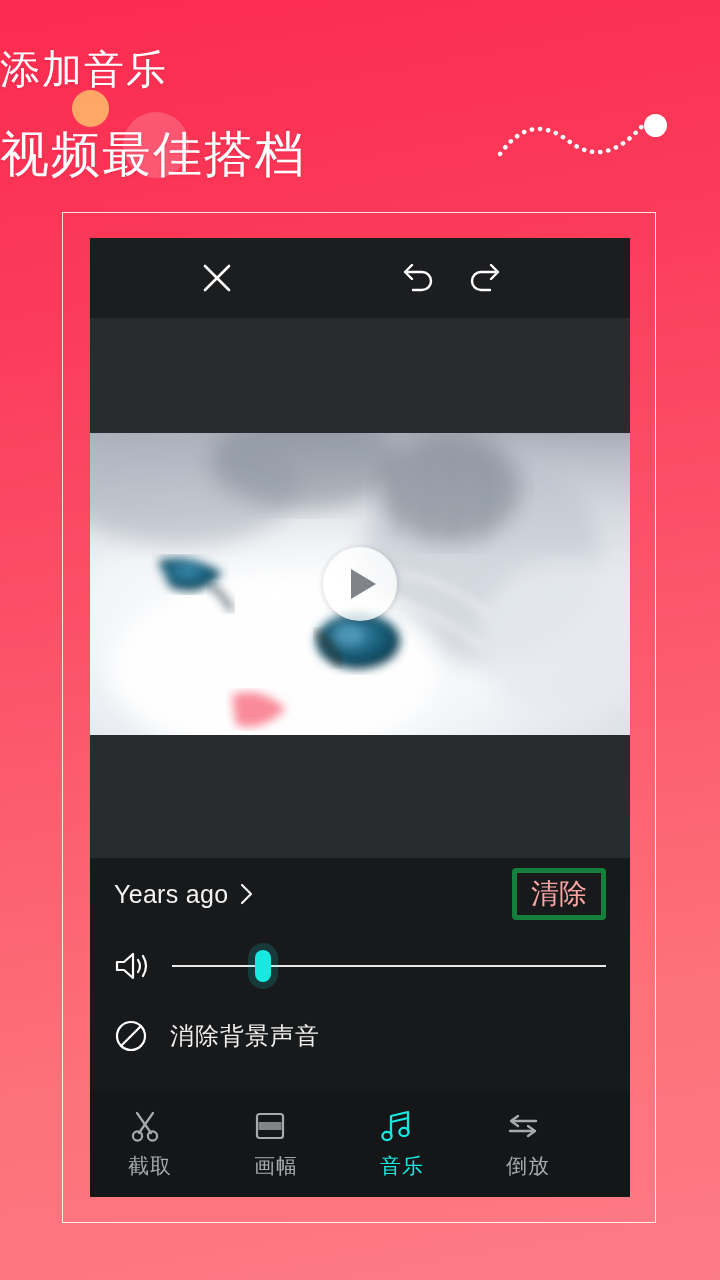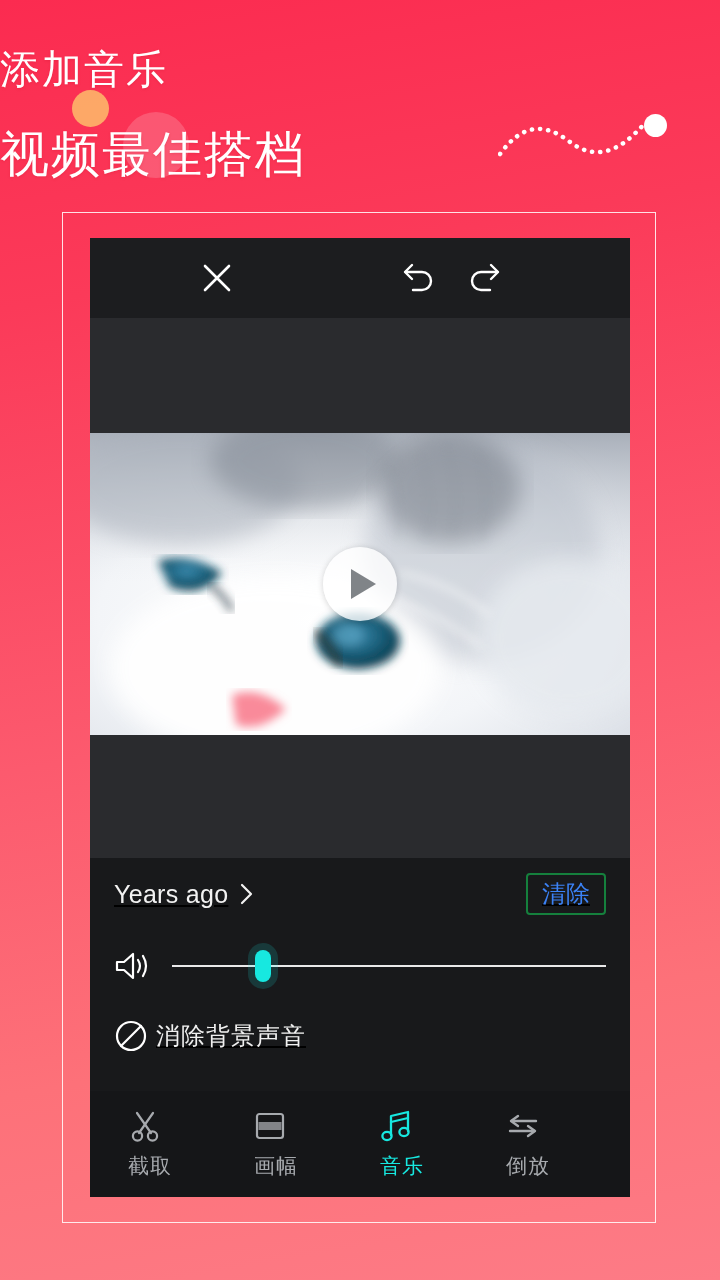--- a/index.html
+++ b/index.html
@@ -65,40 +65,40 @@
     box-shadow:0 1px 6px rgba(0,0,0,.18);
   }
   #play-triangle {
     width:0; height:0; margin-left:6px;
     border-left:25px solid #808488;
     border-top:15px solid transparent;
     border-bottom:15px solid transparent;
   }
 
   
-  #controls-panel { flex:1 1 auto; background:#18191b; padding:0 24px;text-decoration:underline; }
+  #controls-panel { flex:1 1 auto; background:#18191b; padding:0 24px; }
 
   #track-row { height:72px; display:flex; align-items:center; justify-content:space-between; }
   #track-name-wrap { display:flex; align-items:center; gap:11px; cursor:pointer; }
   #track-name { color:#f2f2f2; font-size:25px; letter-spacing:.3px; }
   #clear-button {
-    color:#3b82f6; font-size:24px; border:2px solid #15803d; border-radius:4px;
+    color:#fca5a5; font-size:28px; border:5px solid #15803d; border-radius:4px;
     padding:7px 14px; cursor:pointer; line-height:1; background:transparent;
   }
 
   #volume-row { height:72px; display:flex; align-items:center; gap:22px; }
   #volume-slider-track { position:relative; flex:1 1 auto; height:30px; display:flex; align-items:center; cursor:pointer; }
   #volume-slider-line { width:100%; height:2px; background:#e9e9ea; }
   #volume-slider-thumb {
     position:absolute; top:50%; transform:translate(-50%,-50%);
     width:16px; height:32px; border-radius:9px; background:#17e8e0;
     box-shadow:0 0 0 7px rgba(23,232,224,.16);
   }
 
-  #mute-row { height:68px; display:flex; align-items:center; gap:8px; cursor:pointer; }
+  #mute-row { height:68px; display:flex; align-items:center; gap:22px; cursor:pointer; }
   #mute-label { color:#f0f0f0; font-size:24px; letter-spacing:1px; }
 
   
   #bottom-toolbar {
     flex:0 0 106px; background:#151618; display:flex; align-items:center;
     justify-content:space-around; padding:0 18px;
   }
   .toolbar-item { display:flex; flex-direction:column; align-items:flex-start; gap:9px;
       width:86px; cursor:pointer; }
   .toolbar-icon { height:34px; display:flex; align-items:center; justify-content:center; }

